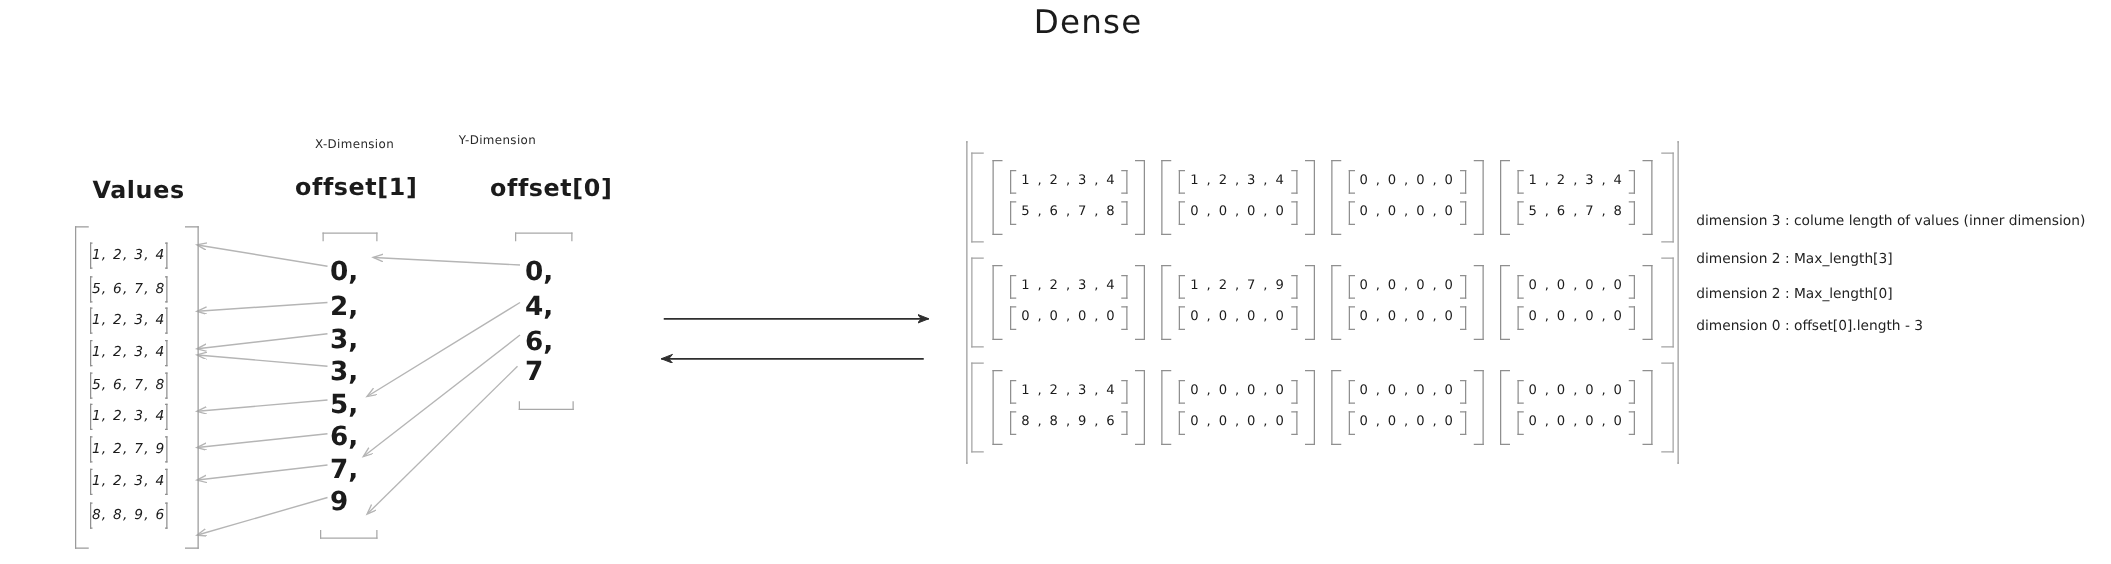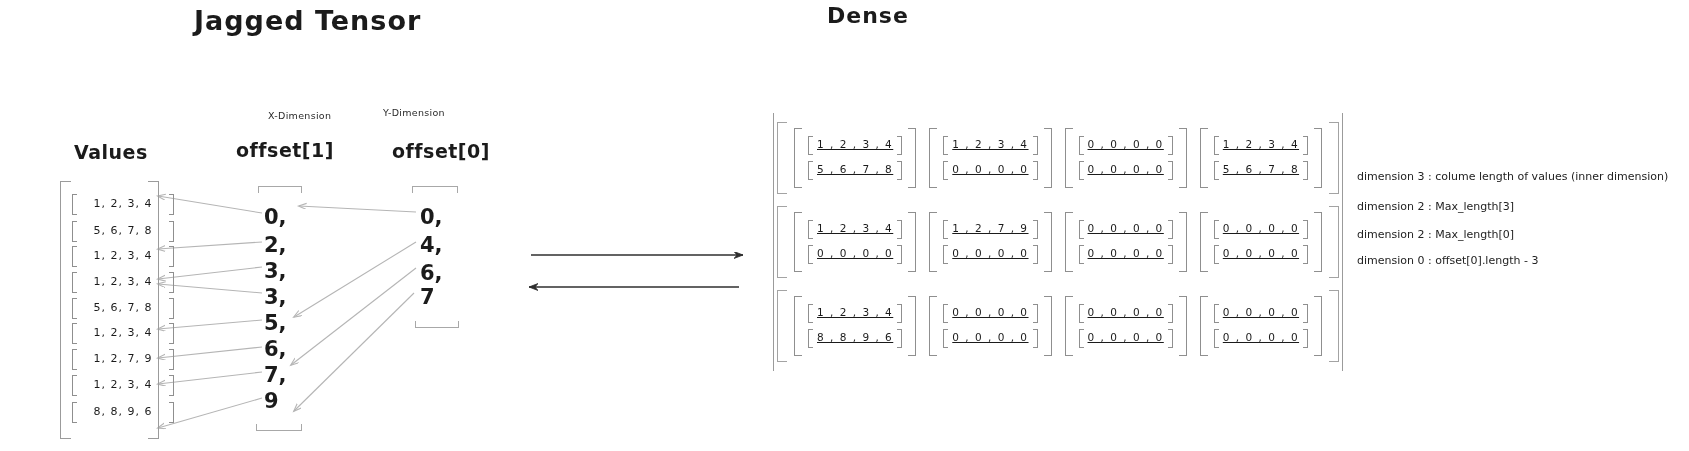--- a/index.html
+++ b/index.html
@@ -9,51 +9,51 @@
     --arrow-dark:#2f2f2f;
   }
   *{margin:0;padding:0;box-sizing:border-box;}
   body{background:#fff;}
   .canvas{
     position:relative;width:1689px;height:451px;background:#ffffff;overflow:hidden;
     font-family:"DejaVu Sans", sans-serif;color:var(--ink);
   }
   .abs{position:absolute;}
   .title{font-size:27px;font-weight:700;letter-spacing:1px;white-space:nowrap;}
-  .dense-title{font-size:22px;font-weight:700;}
+  .dense-title{font-size:26px;font-weight:400;}
   .col-label{font-size:19px;font-weight:600;white-space:nowrap;letter-spacing:.5px;}
-  .dim-label{font-size:9.5px;font-weight:500;color:#2a2a2a;letter-spacing:.3px;white-space:nowrap;margin-left:16px;}
+  .dim-label{font-size:9.5px;font-weight:500;color:#2a2a2a;letter-spacing:.3px;white-space:nowrap;}
   .offset-num{font-size:21px;font-weight:600;line-height:24px;white-space:nowrap;}
   
   .bigbrk{border:0 solid var(--bracket);}
   .bb-l{border-left-width:1.5px;border-top-width:1.5px;border-bottom-width:1.5px;}
   .bb-r{border-right-width:1.5px;border-top-width:1.5px;border-bottom-width:1.5px;}
   
   .tick{border:0 solid #a8a8a8;height:7px;}
   .tick-top{border-top-width:1.3px;border-left-width:1.3px;border-right-width:1.3px;}
   .tick-bot{border-bottom-width:1.3px;border-left-width:1.3px;border-right-width:1.3px;}
   
   .vec{display:flex;align-items:stretch;}
   .b{width:5px;border:0 solid #8f8f8f;}
   .bl{border-left-width:1.3px;border-top-width:1.3px;border-bottom-width:1.3px;}
   .br{border-right-width:1.3px;border-top-width:1.3px;border-bottom-width:1.3px;}
-  .vrow{position:absolute;left:72px;width:102px;height:21px;}
+  .vrow{position:absolute;left:72px;width:62px;height:21px;font-style:italic;}
   .vtext{flex:1;text-align:center;font-size:11px;font-weight:500;letter-spacing:1px;line-height:19px;white-space:nowrap;}
   
   .dense-wrap{position:absolute;left:773px;top:113px;width:540px;height:258px;display:flex;align-items:stretch;}
   .hb{border:0 solid var(--bracket);align-self:stretch;}
   .hb-l{border-left-width:1.6px;border-top-width:1.6px;border-bottom-width:1.6px;width:13px;}
   .hb-r{border-right-width:1.6px;border-top-width:1.6px;border-bottom-width:1.6px;width:13px;}
   .dense-rows{flex:1;display:flex;flex-direction:column;justify-content:space-between;padding:9px 3px;}
   .dense-row{display:flex;align-items:stretch;height:72px;}
   .dense-row .hb-l,.dense-row .hb-r{width:10px;border-width:0;border-color:#a3a3a3;}
   .dense-row .hb-l{border-left-width:1.4px;border-top-width:1.4px;border-bottom-width:1.4px;}
   .dense-row .hb-r{border-right-width:1.4px;border-top-width:1.4px;border-bottom-width:1.4px;}
   .matrices{flex:1;display:flex;gap:13px;align-items:center;padding:0 7px;}
-  .matrix{display:flex;align-items:stretch;gap:3px;height:60px;text-decoration:underline;}
+  .matrix{display:flex;align-items:stretch;gap:3px;height:60px;}
   .matrix .hb-l,.matrix .hb-r{width:8px;border-color:#8f8f8f;border-width:0;}
   .matrix .hb-l{border-left-width:1.3px;border-top-width:1.3px;border-bottom-width:1.3px;}
   .matrix .hb-r{border-right-width:1.3px;border-top-width:1.3px;border-bottom-width:1.3px;}
   .mvecs{display:flex;flex-direction:column;justify-content:center;gap:6px;padding:0 3px;}
   .dvtext{flex:1;text-align:center;font-size:10.5px;font-weight:500;letter-spacing:1.5px;line-height:17px;white-space:nowrap;padding:0 4px;}
   .mvecs .vec{height:19px;}
   
   .annotations{position:absolute;left:1345px;top:170px;font-size:11px;font-weight:500;color:#222;}
   .annotations div{position:absolute;white-space:nowrap;left:12px;}
   svg.arrows{position:absolute;left:0;top:0;pointer-events:none;}
@@ -87,21 +87,20 @@
       <line x1="416" y1="242" x2="294" y2="317" marker-end="url(#ahL)"></line>
       <line x1="416" y1="268" x2="291" y2="365" marker-end="url(#ahL)"></line>
       <line x1="414" y1="293" x2="294" y2="411" marker-end="url(#ahL)"></line>
     </g>
     <g stroke="#2f2f2f" stroke-width="1.4">
       <line x1="531" y1="255" x2="743" y2="255" marker-end="url(#ahD)"></line>
       <line x1="739" y1="287" x2="529" y2="287" marker-end="url(#ahD)"></line>
     </g>
   </svg>
 
-  <div class="abs title" style="left:194px;top:5px;">Jagged Tensor</div>
   <div class="abs title dense-title" style="left:827px;top:3px;">Dense</div>
 
   <div class="abs dim-label" style="left:252px;top:110px;">X-Dimension</div>
   <div class="abs dim-label" style="left:367px;top:107px;">Y-Dimension</div>
   <div class="abs col-label" style="left:74px;top:141px;">Values</div>
   <div class="abs col-label" style="left:236px;top:139px;">offset[1]</div>
   <div class="abs col-label" style="left:392px;top:140px;">offset[0]</div>
 
   <div class="abs bigbrk bb-l" style="left:60px;top:181px;width:11px;height:258px;"></div>
   <div class="abs bigbrk bb-r" style="left:148px;top:181px;width:11px;height:258px;"></div>

